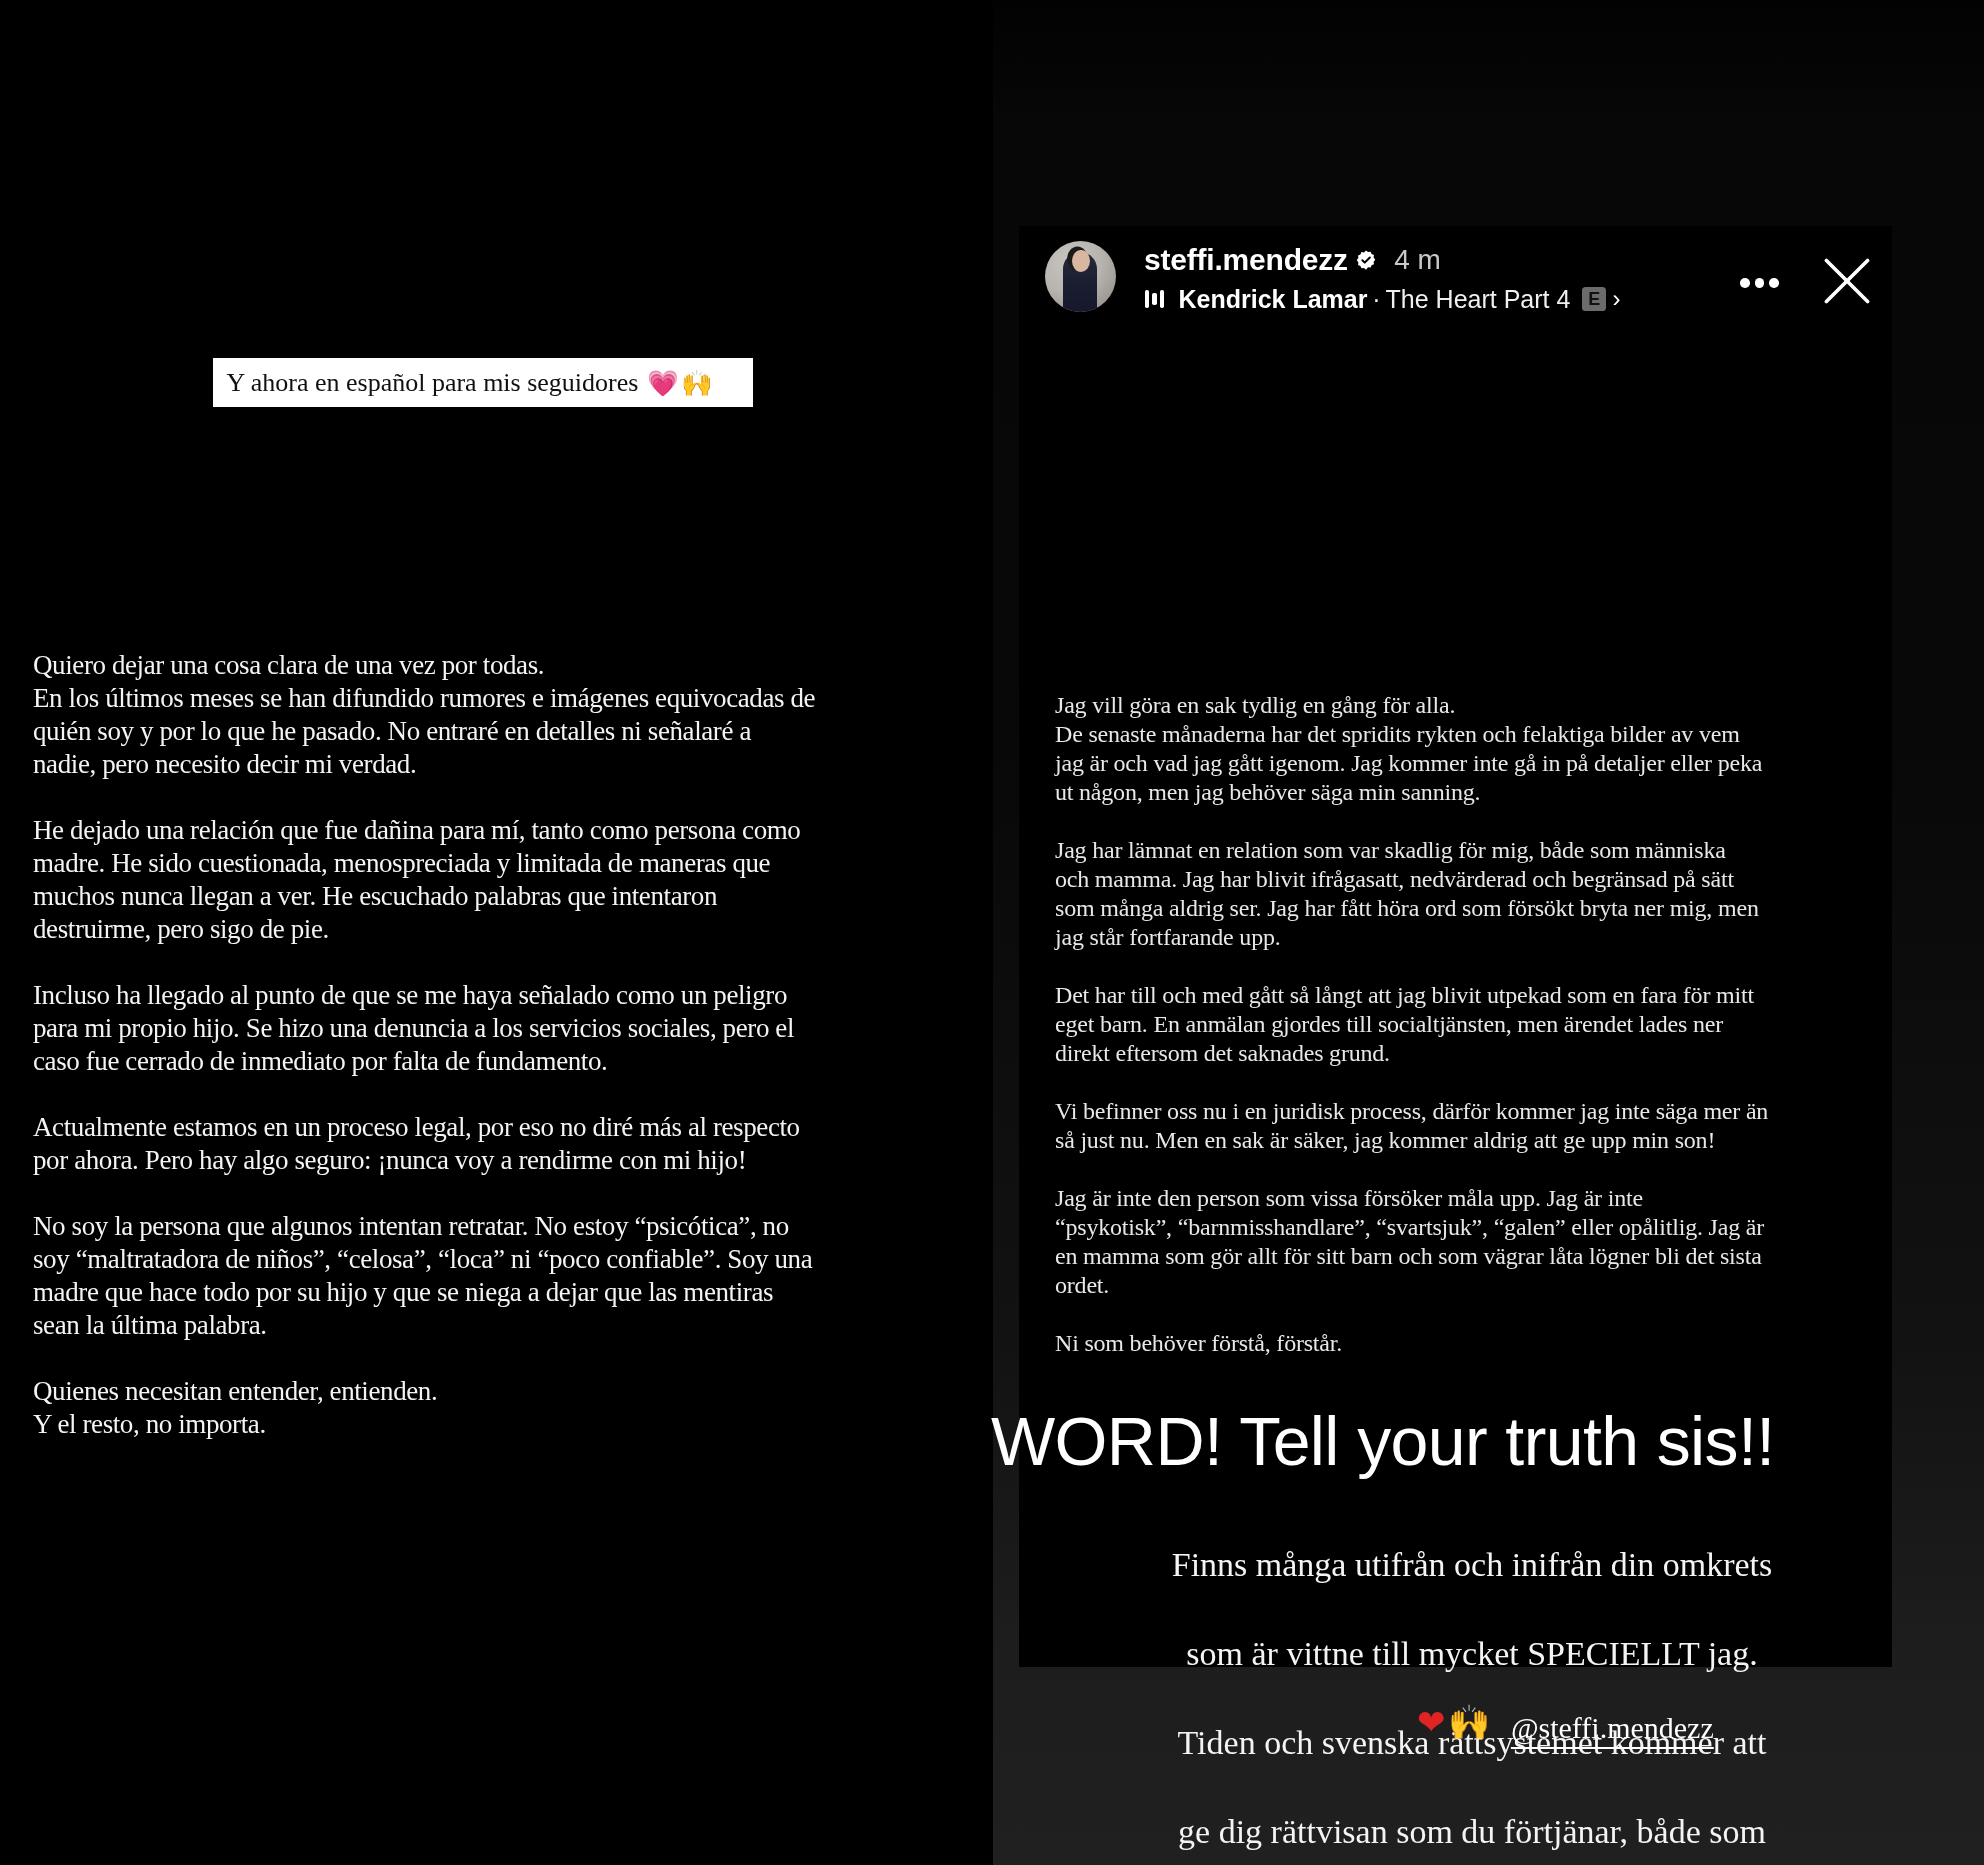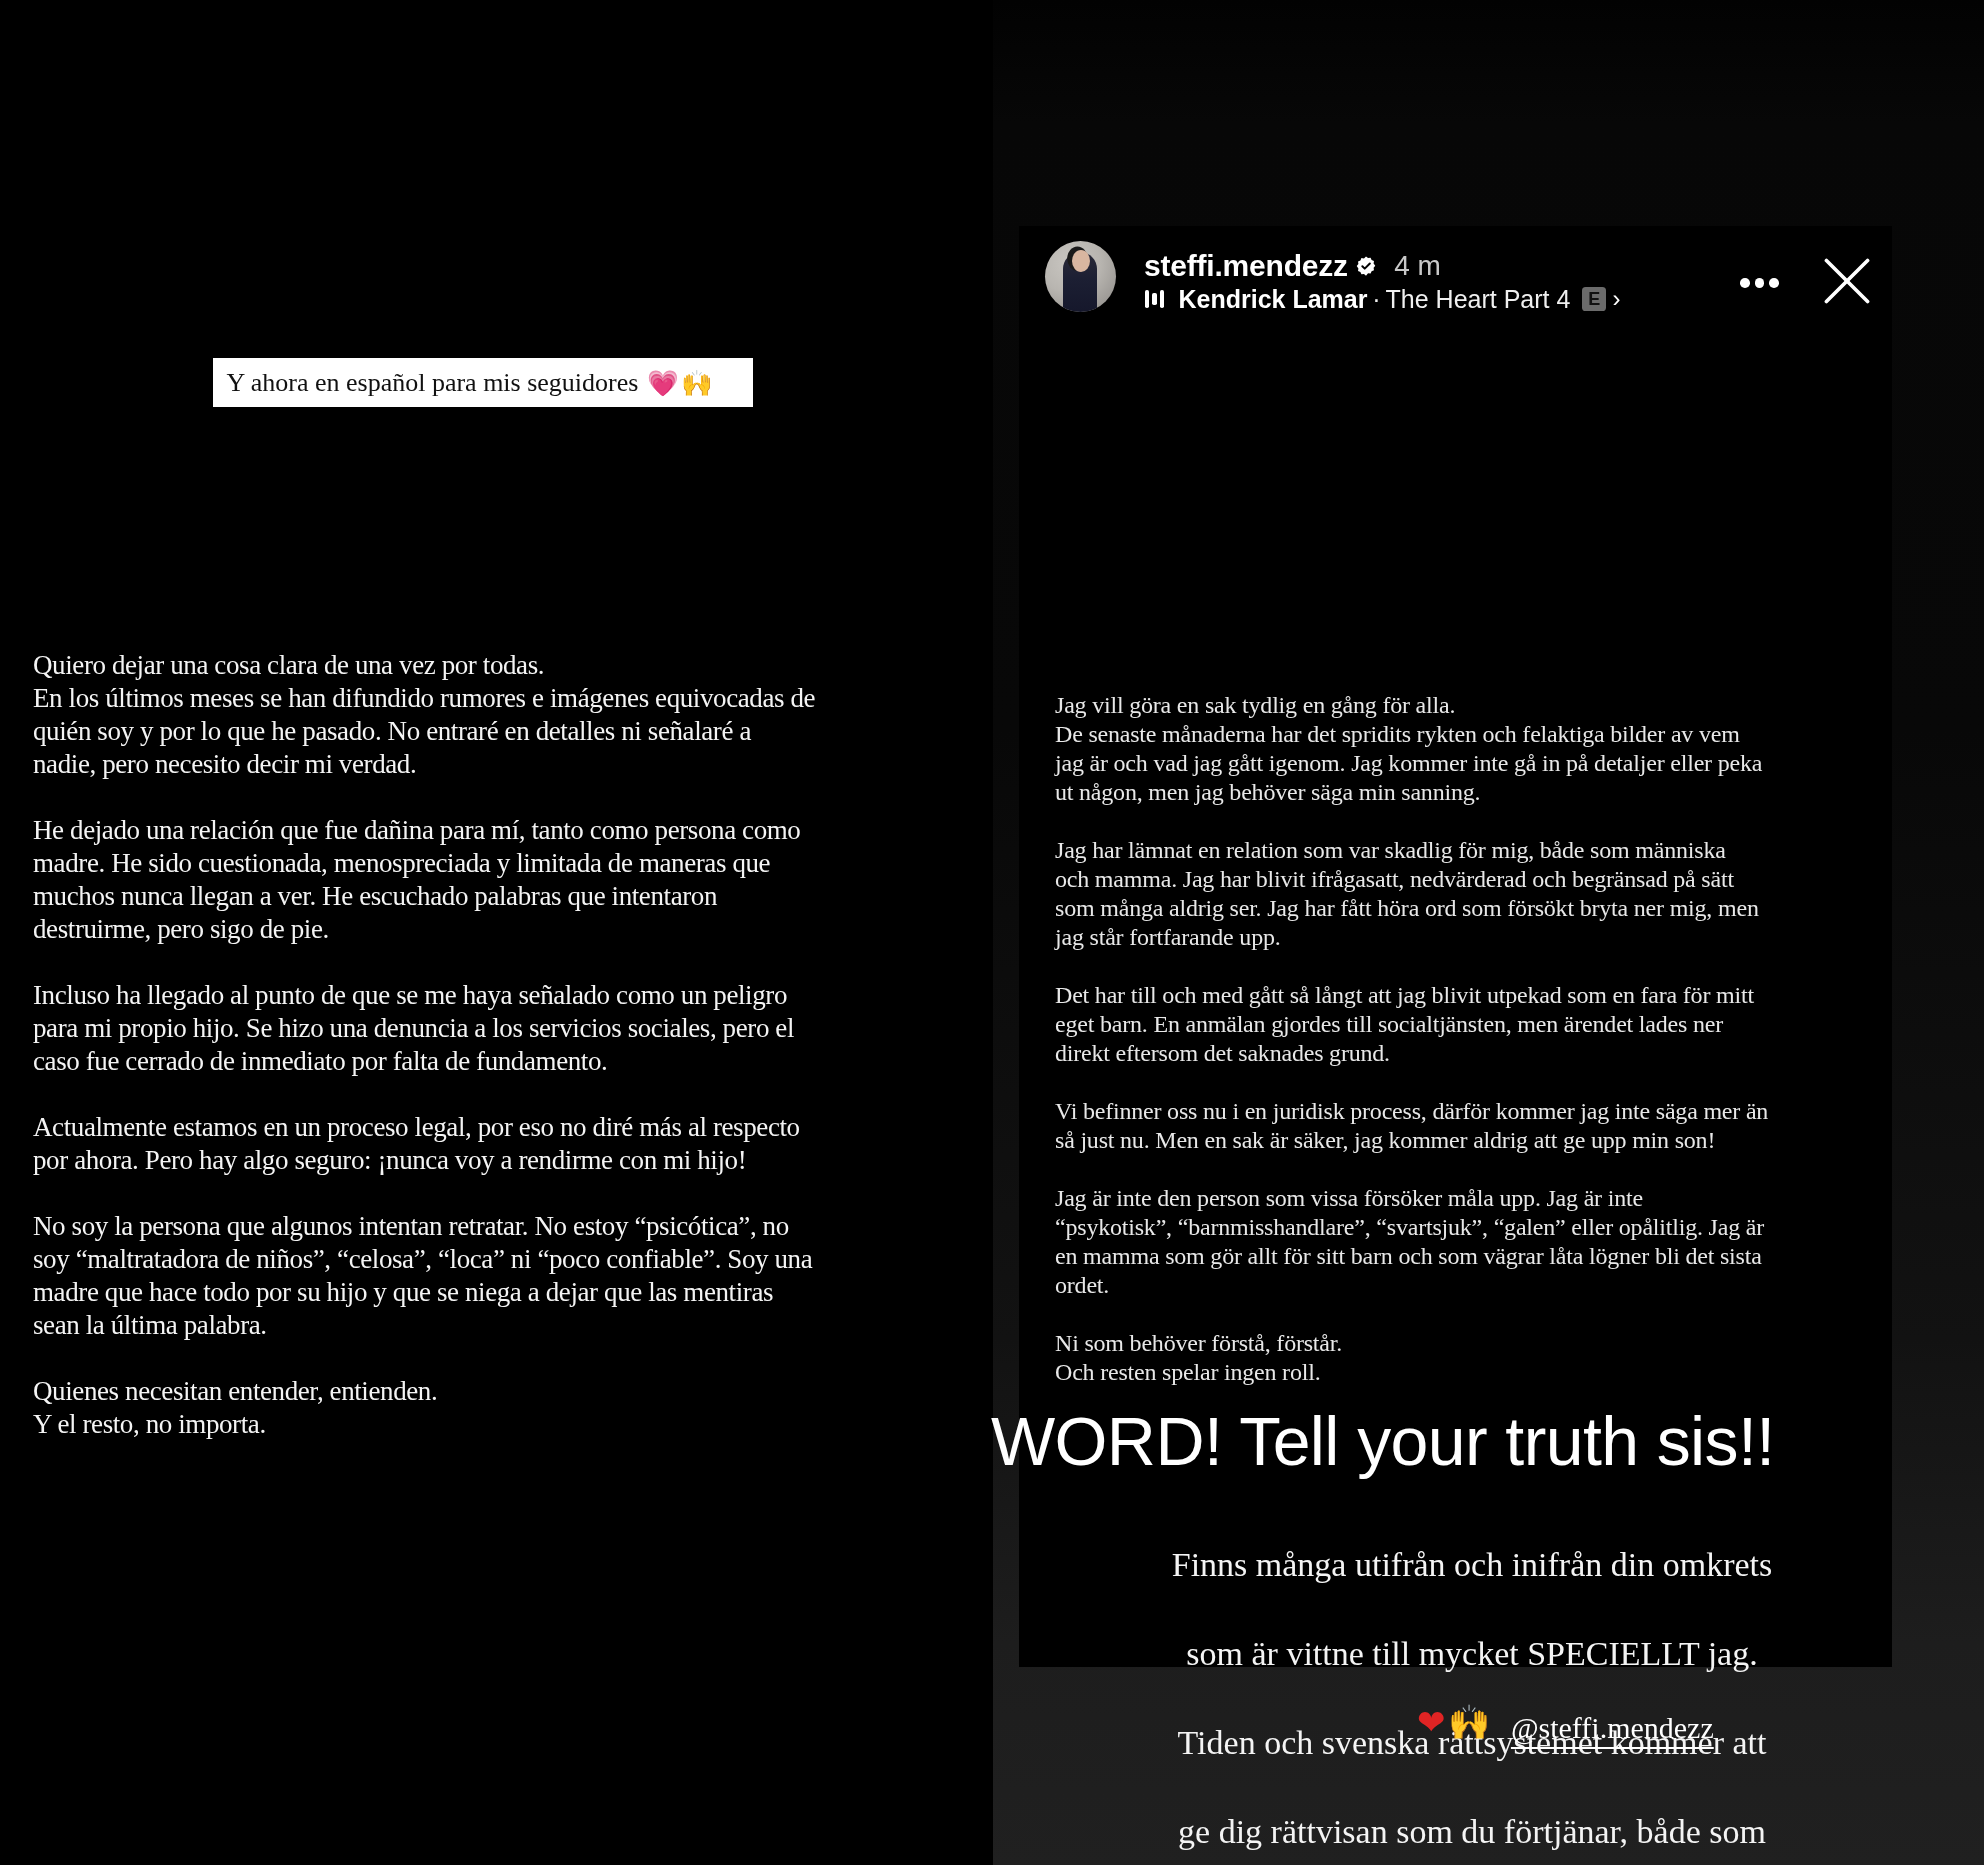--- a/index.html
+++ b/index.html
@@ -55,21 +55,21 @@
       position: absolute; left: 18px; top: 11px; width: 34px; height: 67px;
       background: linear-gradient(to bottom, #2a2a38 0%, #1c1f33 40%, #14162a 100%);
       border-radius: 17px 17px 3.6px 3.6px;
     }
     .avatar .head {
       position: absolute; left: 27px; top: 8.5px; width: 18px; height: 22px;
       border-radius: 50%; background: #d8b6a0;
       box-shadow: -3.6px -2.4px 0 1.2px #1a1a1a;
     }
     .user-row {
-      position: absolute; left: 125px; top: 22px; height: 36px;
+      position: absolute; left: 125px; top: 16px; height: 36px;
       display: flex; align-items: center;
       font-family: "Liberation Sans", "DejaVu Sans", sans-serif;
     }
     .username { font-size: 30px; font-weight: bold; color: #ffffff; letter-spacing: -0.2px; }
     .verified {
       width: 22px; height: 22px; margin-left: 7.3px; display: inline-block;
     }
     .time { font-size: 28px; color: #c8c8c8; margin-left: 17px; }
     .music-row {
       position: absolute; left: 126px; top: 56px; height: 34px;
@@ -241,21 +241,20 @@
       <span class="line" style="display:block;white-space:nowrap">så just nu. Men en sak är säker, jag kommer aldrig att ge upp min son!</span>
     </div>
     <div class="para">
       <span class="line" style="display:block;white-space:nowrap">Jag är inte den person som vissa försöker måla upp. Jag är inte</span>
       <span class="line" style="display:block;white-space:nowrap">“psykotisk”, “barnmisshandlare”, “svartsjuk”, “galen” eller opålitlig. Jag är</span>
       <span class="line" style="display:block;white-space:nowrap">en mamma som gör allt för sitt barn och som vägrar låta lögner bli det sista</span>
       <span class="line" style="display:block;white-space:nowrap">ordet.</span>
     </div>
     <div class="para">
       <span class="line" style="display:block;white-space:nowrap">Ni som behöver förstå, förstår.</span>
-      <span class="line" style="display:block;white-space:nowrap">Och resten spelar ingen roll.</span>
     </div>
   </div>
 </div>
 
 <div class="word-caption">WORD! Tell your truth sis!!</div>
 
 <div class="support-caption">
   <span class="line">Finns många utifrån och inifrån din omkrets</span>
   <span class="line">som är vittne till mycket SPECIELLT jag.</span>
   <span class="line">Tiden och svenska rättsystemet kommer att</span>

